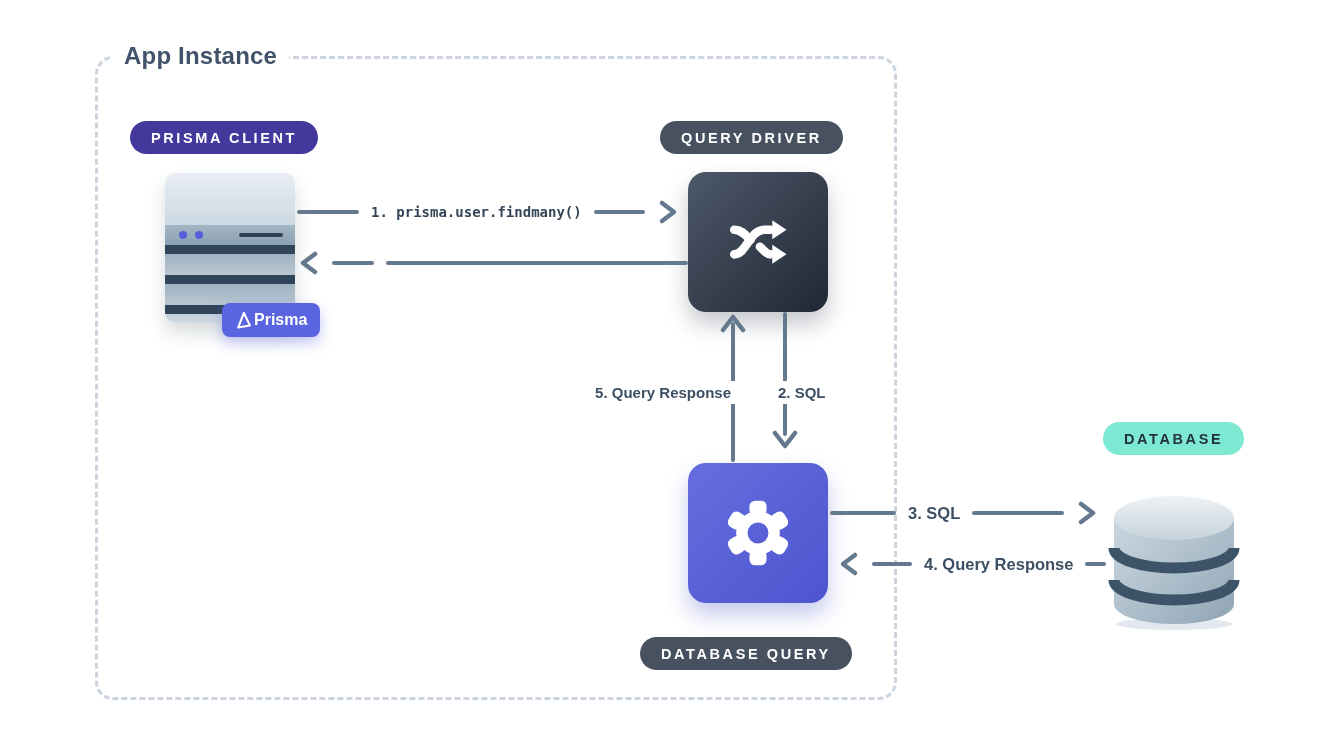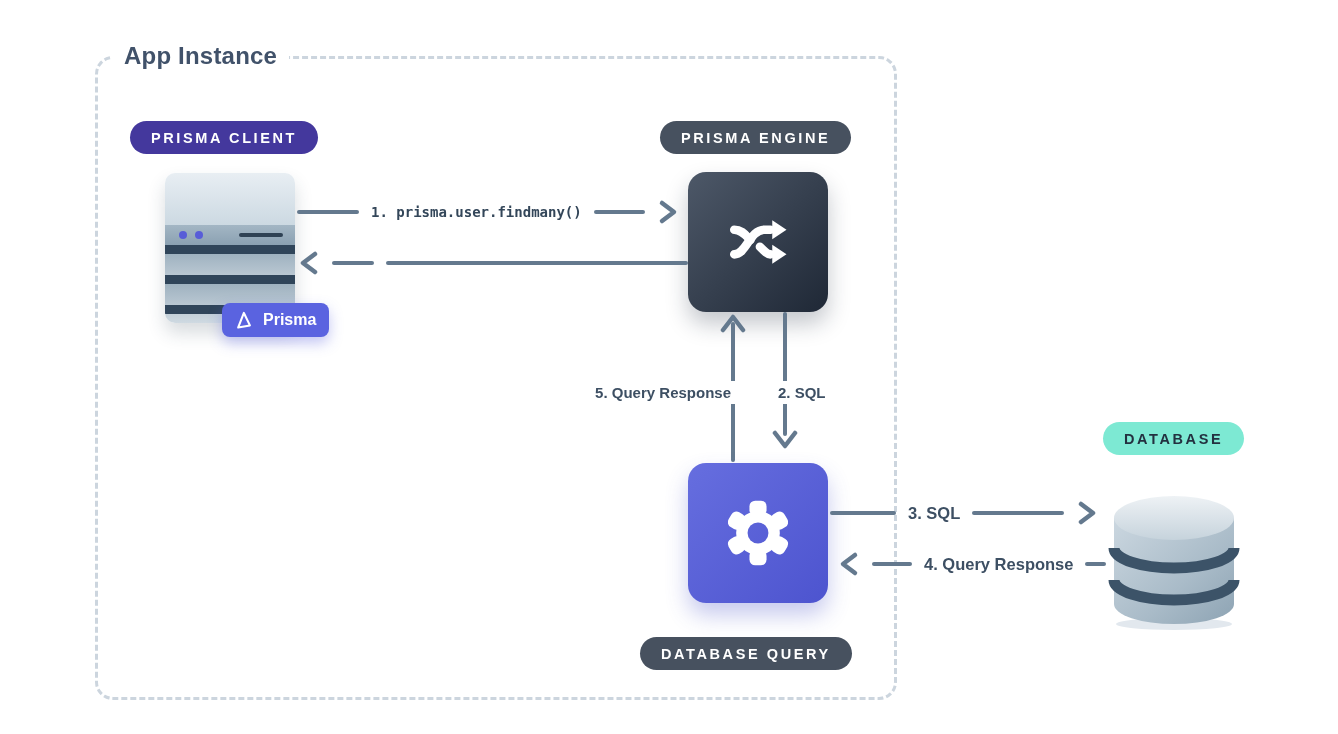--- a/index.html
+++ b/index.html
@@ -32,21 +32,21 @@
   .srv-slot{position:absolute;right:12px;top:8px;width:44px;height:4px;border-radius:2px;background:#2f4254;}
   .srv-d1{position:absolute;left:0;top:72px;width:100%;height:9px;background:#30455a;}
   .srv-m1{position:absolute;left:0;top:81px;width:100%;height:21px;background:linear-gradient(180deg,#9fb2c0,#b9c7d2);}
   .srv-d2{position:absolute;left:0;top:102px;width:100%;height:9px;background:#30455a;}
   .srv-m2{position:absolute;left:0;top:111px;width:100%;height:21px;background:linear-gradient(180deg,#9fb2c0,#b9c7d2);}
   .srv-d3{position:absolute;left:0;top:132px;width:100%;height:9px;background:#30455a;}
   .srv-b{position:absolute;left:0;top:141px;width:100%;height:9px;background:linear-gradient(180deg,#c3cfd8,#cfdae2);}
 
   
   .prisma-tag{position:absolute;left:222px;top:303px;height:34px;padding:0 13px;border-radius:8px;
-              background:#5a63e0;display:inline-flex;align-items:center;gap:11px;
+              background:#5a63e0;display:inline-flex;align-items:center;gap:2px;
               box-shadow:0 6px 14px rgba(80,90,220,.35);}
   .prisma-tag span{color:#fff;font-weight:bold;font-size:16px;}
 
   
   .node-sq{position:absolute;width:140px;height:140px;border-radius:18px;
            display:flex;align-items:center;justify-content:center;}
   .qe-sq{left:688px;top:172px;background:linear-gradient(135deg,#4d5868,#1f2836);
          box-shadow:0 12px 22px rgba(25,35,55,.25);}
   .drv-sq{left:688px;top:463px;background:linear-gradient(135deg,#666edf,#4d54cf);
           box-shadow:0 12px 22px rgba(70,80,200,.30);}
@@ -88,21 +88,21 @@
     <div class="srv-d3"></div>
     <div class="srv-b"></div>
   </div>
   <div class="prisma-tag">
     <svg width="17" height="19" viewBox="0 0 18 20">
       <path d="M9.4 2 L15.8 15.2 L3.4 17.4 Z" fill="none" stroke="#ffffff" stroke-width="2.2" stroke-linejoin="round"></path>
     </svg>
     <span>Prisma</span>
   </div>
 
-  <div class="pill slate" style="left:660px;top:121px;">PRISMA ENGINE</div>
+  <div class="pill slate" style="left:660px;top:121px;">QUERY DRIVER</div>
   <div class="node-sq qe-sq">
     <svg width="76" height="76" viewBox="0 0 80 80">
       <g fill="none" stroke="#ffffff" stroke-width="9" stroke-linecap="round">
         <path d="M15 53 C28 53 31 27 47 27 L53 27"></path>
         <path d="M15 27 C23 27 27 33 32 38"></path>
         <path d="M42 45 C47 50 50 53 53 53"></path>
       </g>
       <polygon points="55,17 70,27 55,37" fill="#ffffff"></polygon>
       <polygon points="55,43 70,53 55,63" fill="#ffffff"></polygon>
     </svg>

